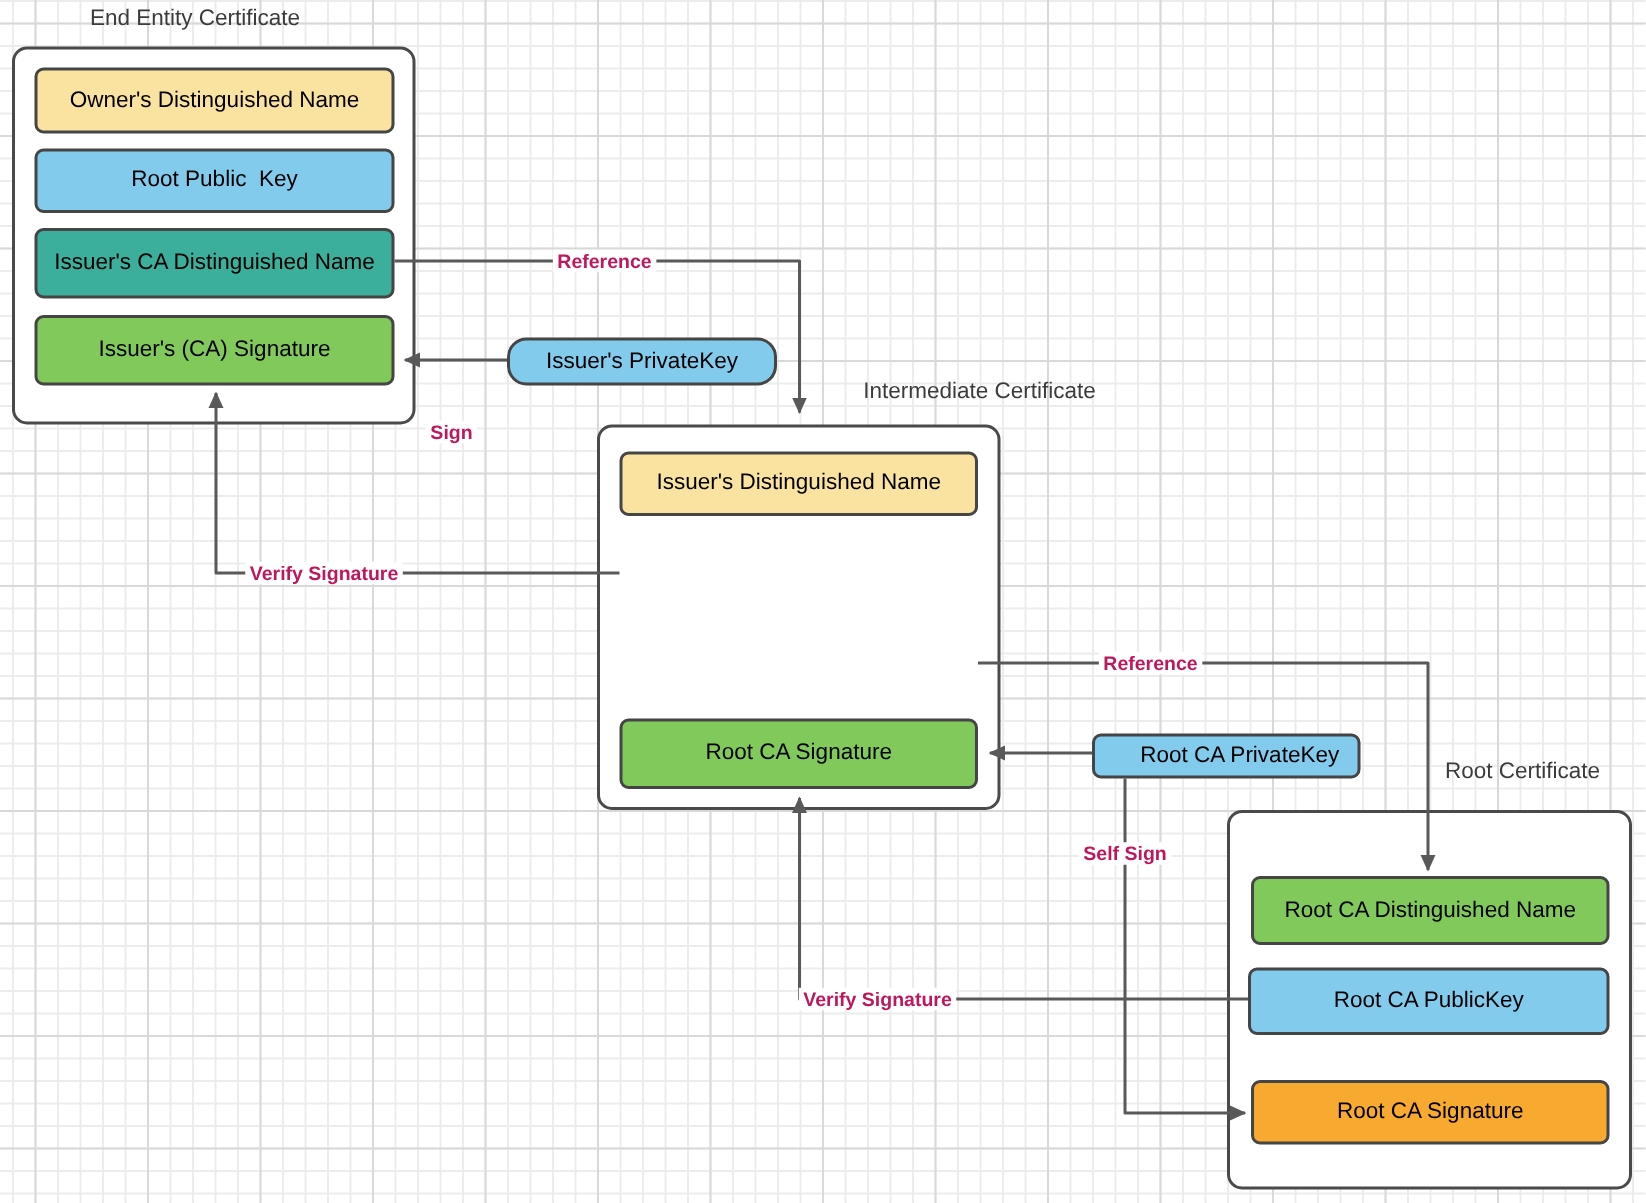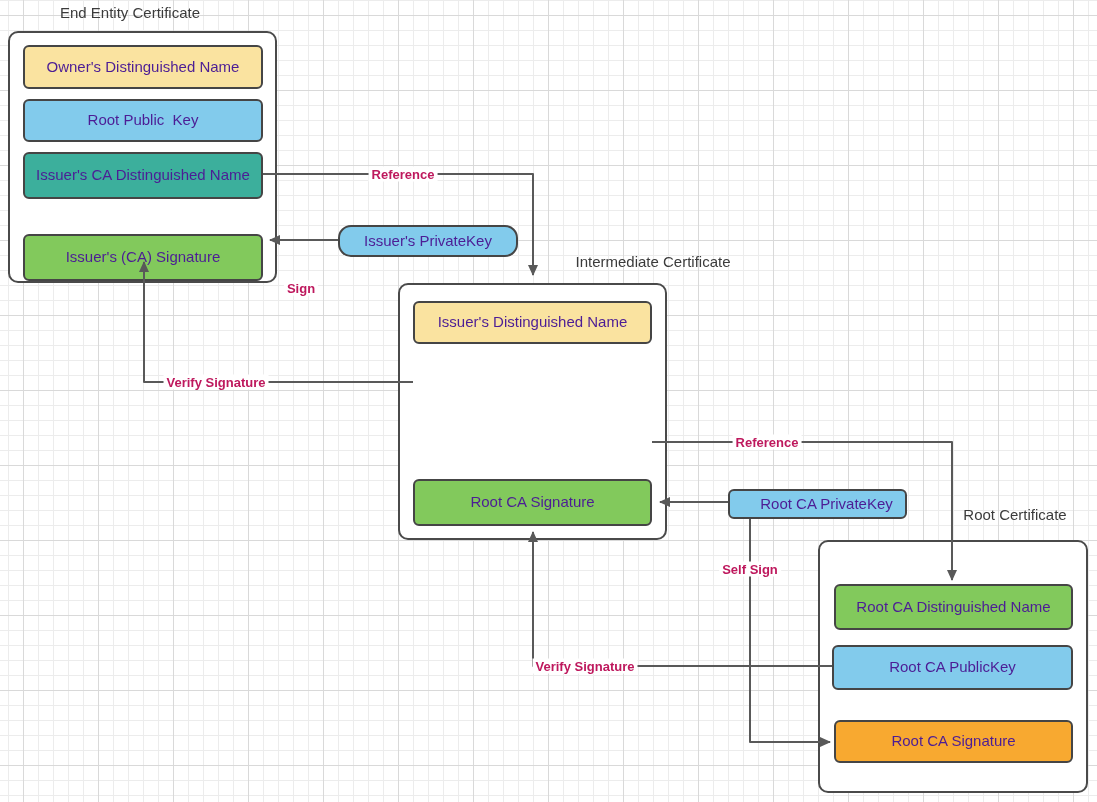--- a/index.html
+++ b/index.html
@@ -55,21 +55,21 @@
     position: absolute;
     border: 2px solid #454545;
     border-radius: 6px;
     box-sizing: border-box;
     display: flex;
     align-items: center;
     justify-content: center;
     text-align: center;
     font-size: 15px;
     line-height: 1.25;
-    color: #4c1d95;
+    color: #000000;
     white-space: pre-wrap;
     padding: 2px 6px;
     z-index: 2;
   }
   .c-yellow { background: #fae3a0; }
   .c-blue   { background: #82cbec; }
   .c-teal   { background: #3caf9c; }
   .c-green  { background: #82c95c; }
   .c-orange { background: #f8a930; }
   .conn-label {
@@ -102,21 +102,21 @@
     <path class="conn" d="M728 502 H660" marker-end="url(#arrow)"></path>
     <path class="conn" d="M750 519 V742 H830" marker-end="url(#arrow)"></path>
     <path class="conn" d="M832 666 H533 V532" marker-end="url(#arrow)"></path>
   </svg>
 
   <div class="group-title" style="left:130px; top:12px;">End Entity Certificate</div>
   <div class="group-box" style="left:8px; top:31px; width:269px; height:252px;"></div>
   <div class="field c-yellow" style="left:23px; top:45px; width:240px; height:44px;">Owner's Distinguished Name</div>
   <div class="field c-blue" style="left:23px; top:99px; width:240px; height:43px;">Root Public  Key</div>
   <div class="field c-teal" style="left:23px; top:152px; width:240px; height:47px;">Issuer's CA Distinguished Name</div>
-  <div class="field c-green" style="left:23px; top:210px; width:240px; height:47px;margin-top:24px;">Issuer's (CA) Signature</div>
+  <div class="field c-green" style="left:23px; top:210px; width:240px; height:47px;">Issuer's (CA) Signature</div>
 
   <div class="group-title" style="left:653px; top:261px;">Intermediate Certificate</div>
   <div class="group-box" style="left:398px; top:283px; width:269px; height:257px;"></div>
   <div class="field c-yellow" style="left:413px; top:301px; width:239px; height:43px;">Issuer's Distinguished Name</div>
   <div class="field c-green" style="left:413px; top:479px; width:239px; height:47px;">Root CA Signature</div>
 
   <div class="group-title" style="left:1015px; top:514px;">Root Certificate</div>
   <div class="group-box" style="left:818px; top:540px; width:270px; height:253px;"></div>
   <div class="field c-green" style="left:834px; top:584px; width:239px; height:46px;">Root CA Distinguished Name</div>
   <div class="field c-blue" style="left:832px; top:645px; width:241px; height:45px;">Root CA PublicKey</div>

